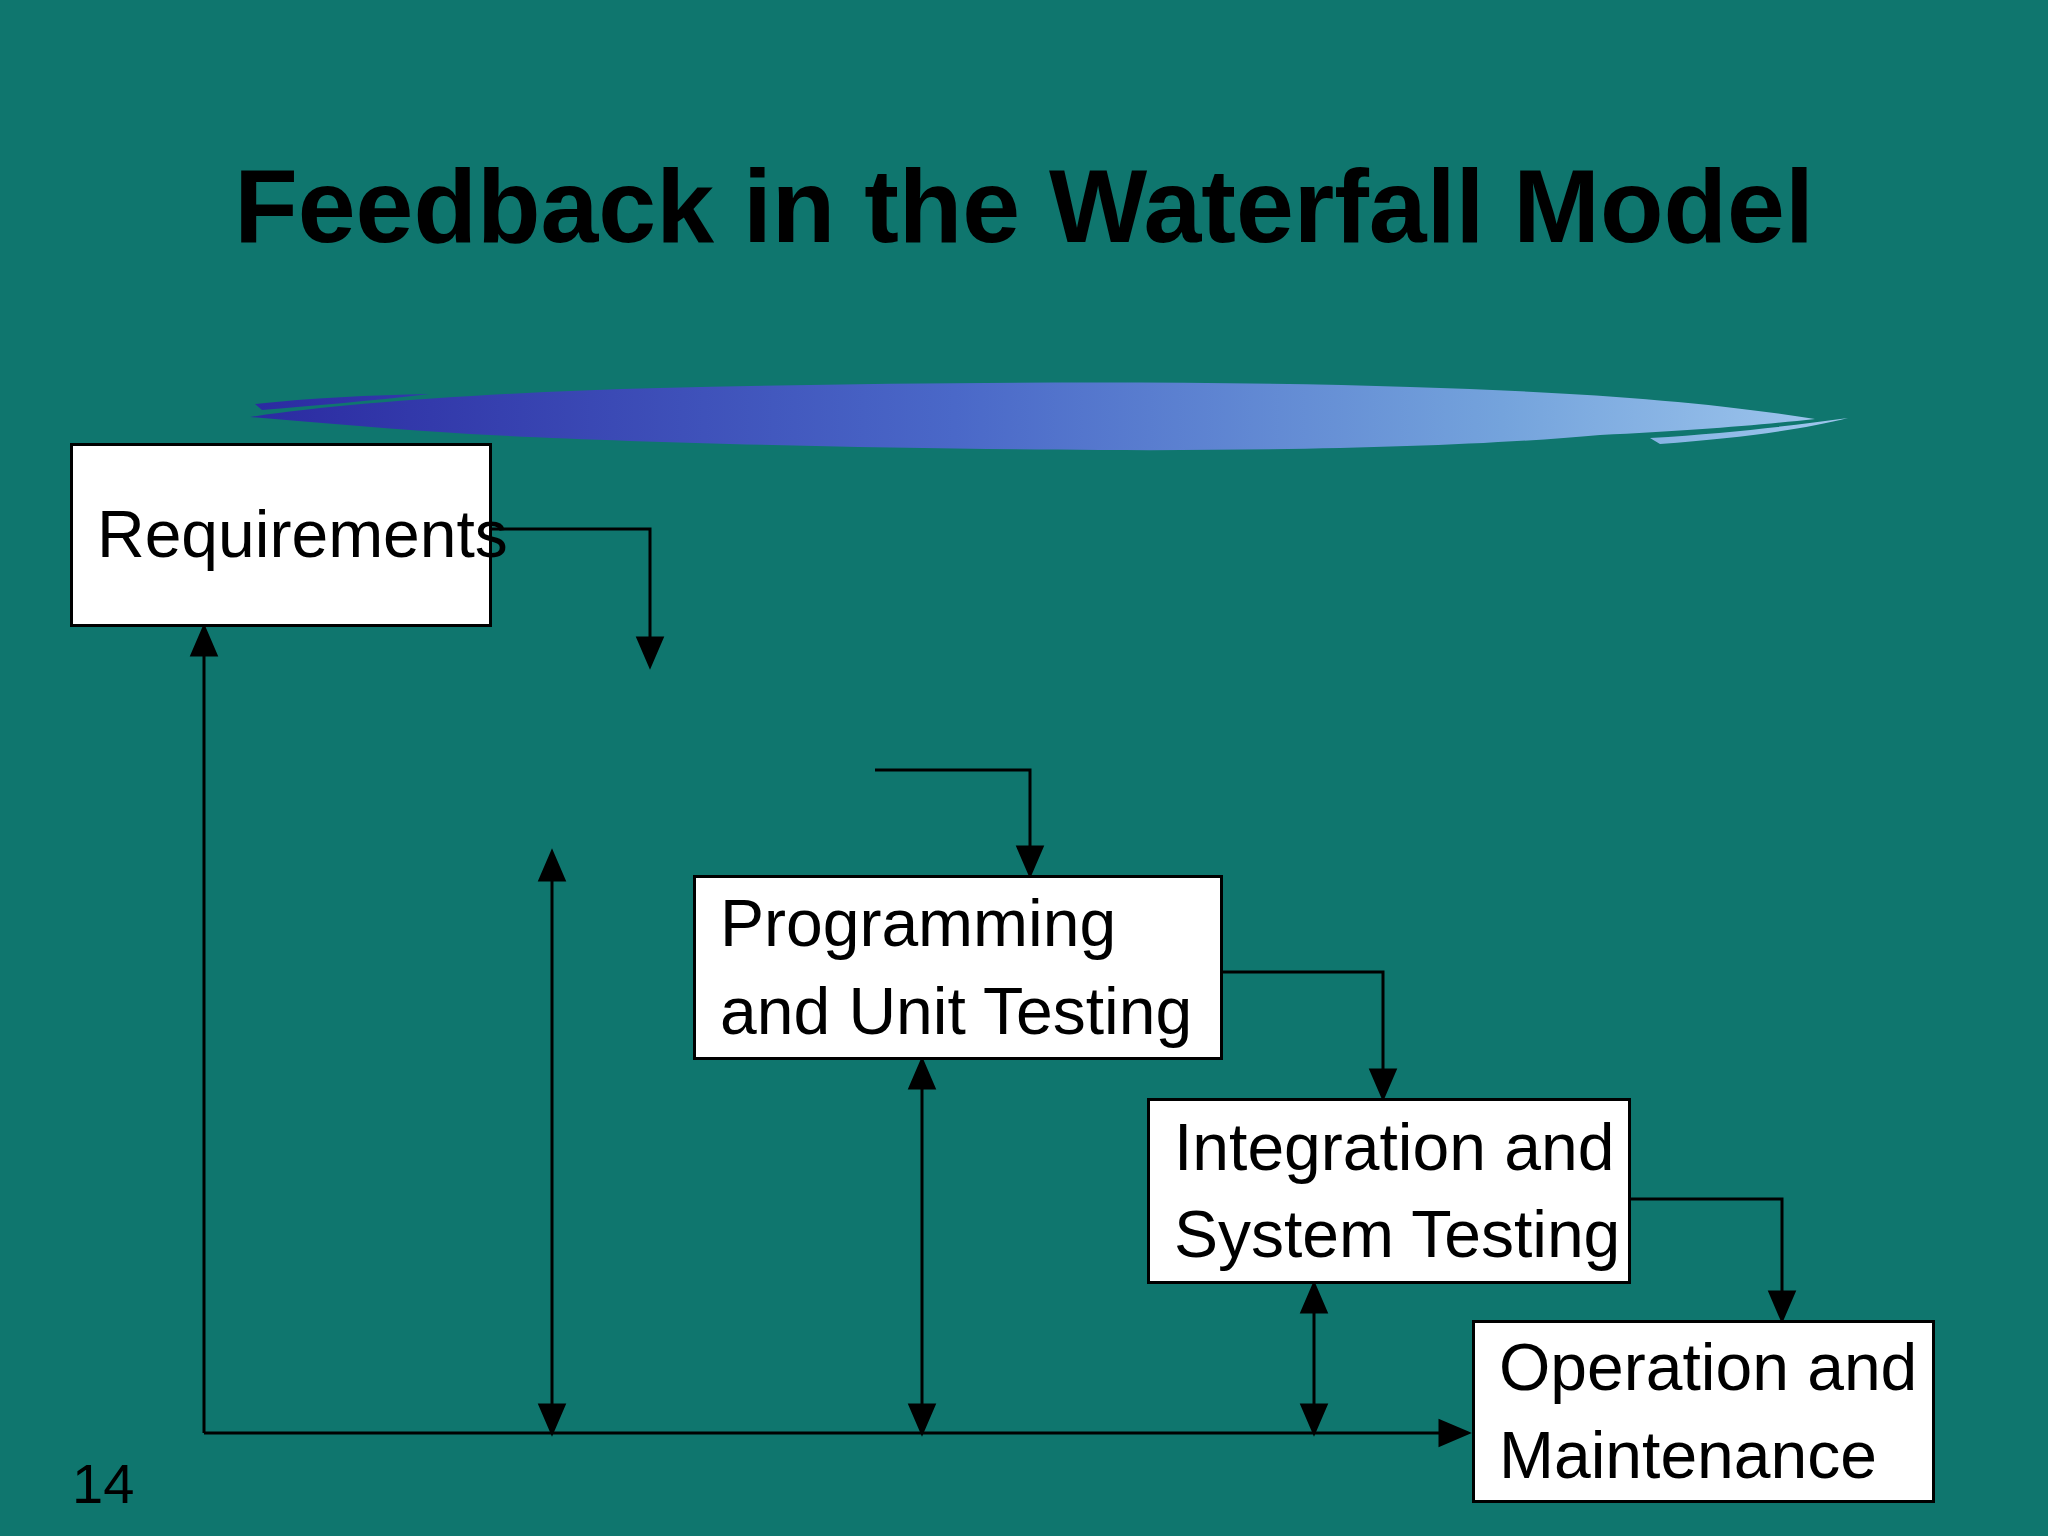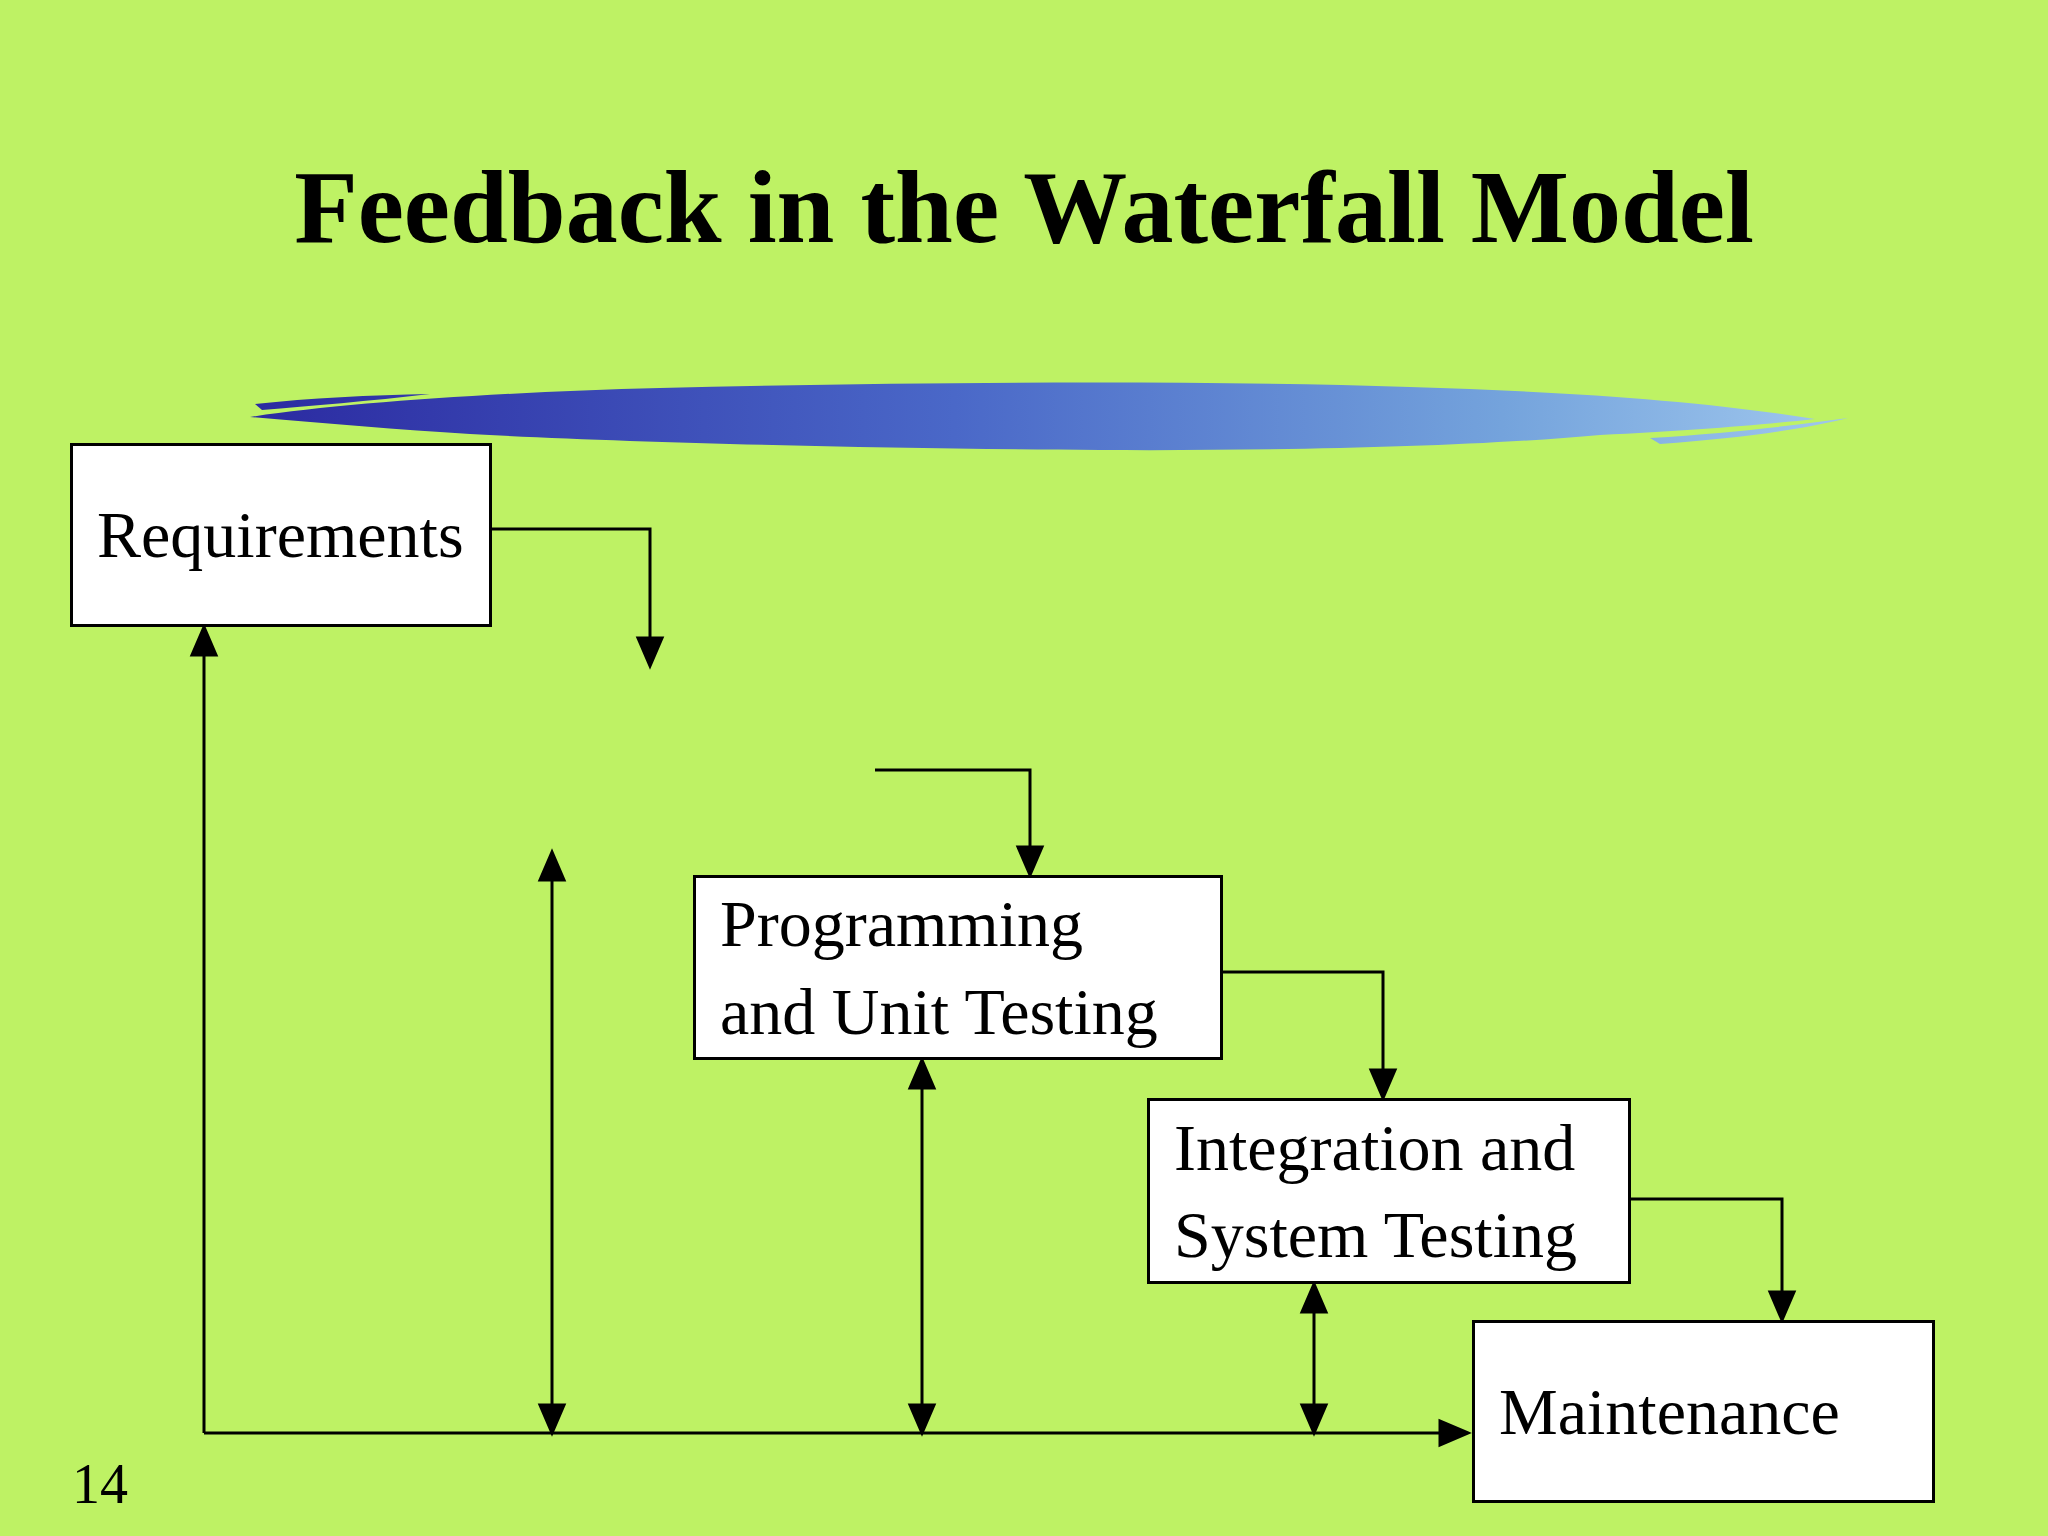--- a/index.html
+++ b/index.html
@@ -1,21 +1,21 @@
 <!DOCTYPE html>
 <html><head>
 <meta charset="utf-8">
 <style>
   html,body{margin:0;padding:0;background:#888;}
   .slide{
     position:relative;
     width:2048px;height:1536px;
-    background:#bef264;
+    background:#0f766e;
     overflow:hidden;
-    font-family:Liberation Serif, serif;
+    font-family:Liberation Sans, sans-serif;
     color:#000;
   }
   .title{
     position:absolute;
     top:152px;left:0;width:100%;
     margin:0;
     text-align:center;
     font-size:104px;
     font-weight:bold;
     letter-spacing:0;
@@ -129,18 +129,19 @@
     <span>Programming</span>
     <span>and Unit Testing</span>
   </div>
 
   <div class="box box-4">
     <span>Integration and</span>
     <span>System Testing</span>
   </div>
 
   <div class="box box-5">
+    <span>Operation and</span>
     <span>Maintenance</span>
   </div>
 
   <div class="page-number">14</div>
 
 </div>
 
 </body></html>

